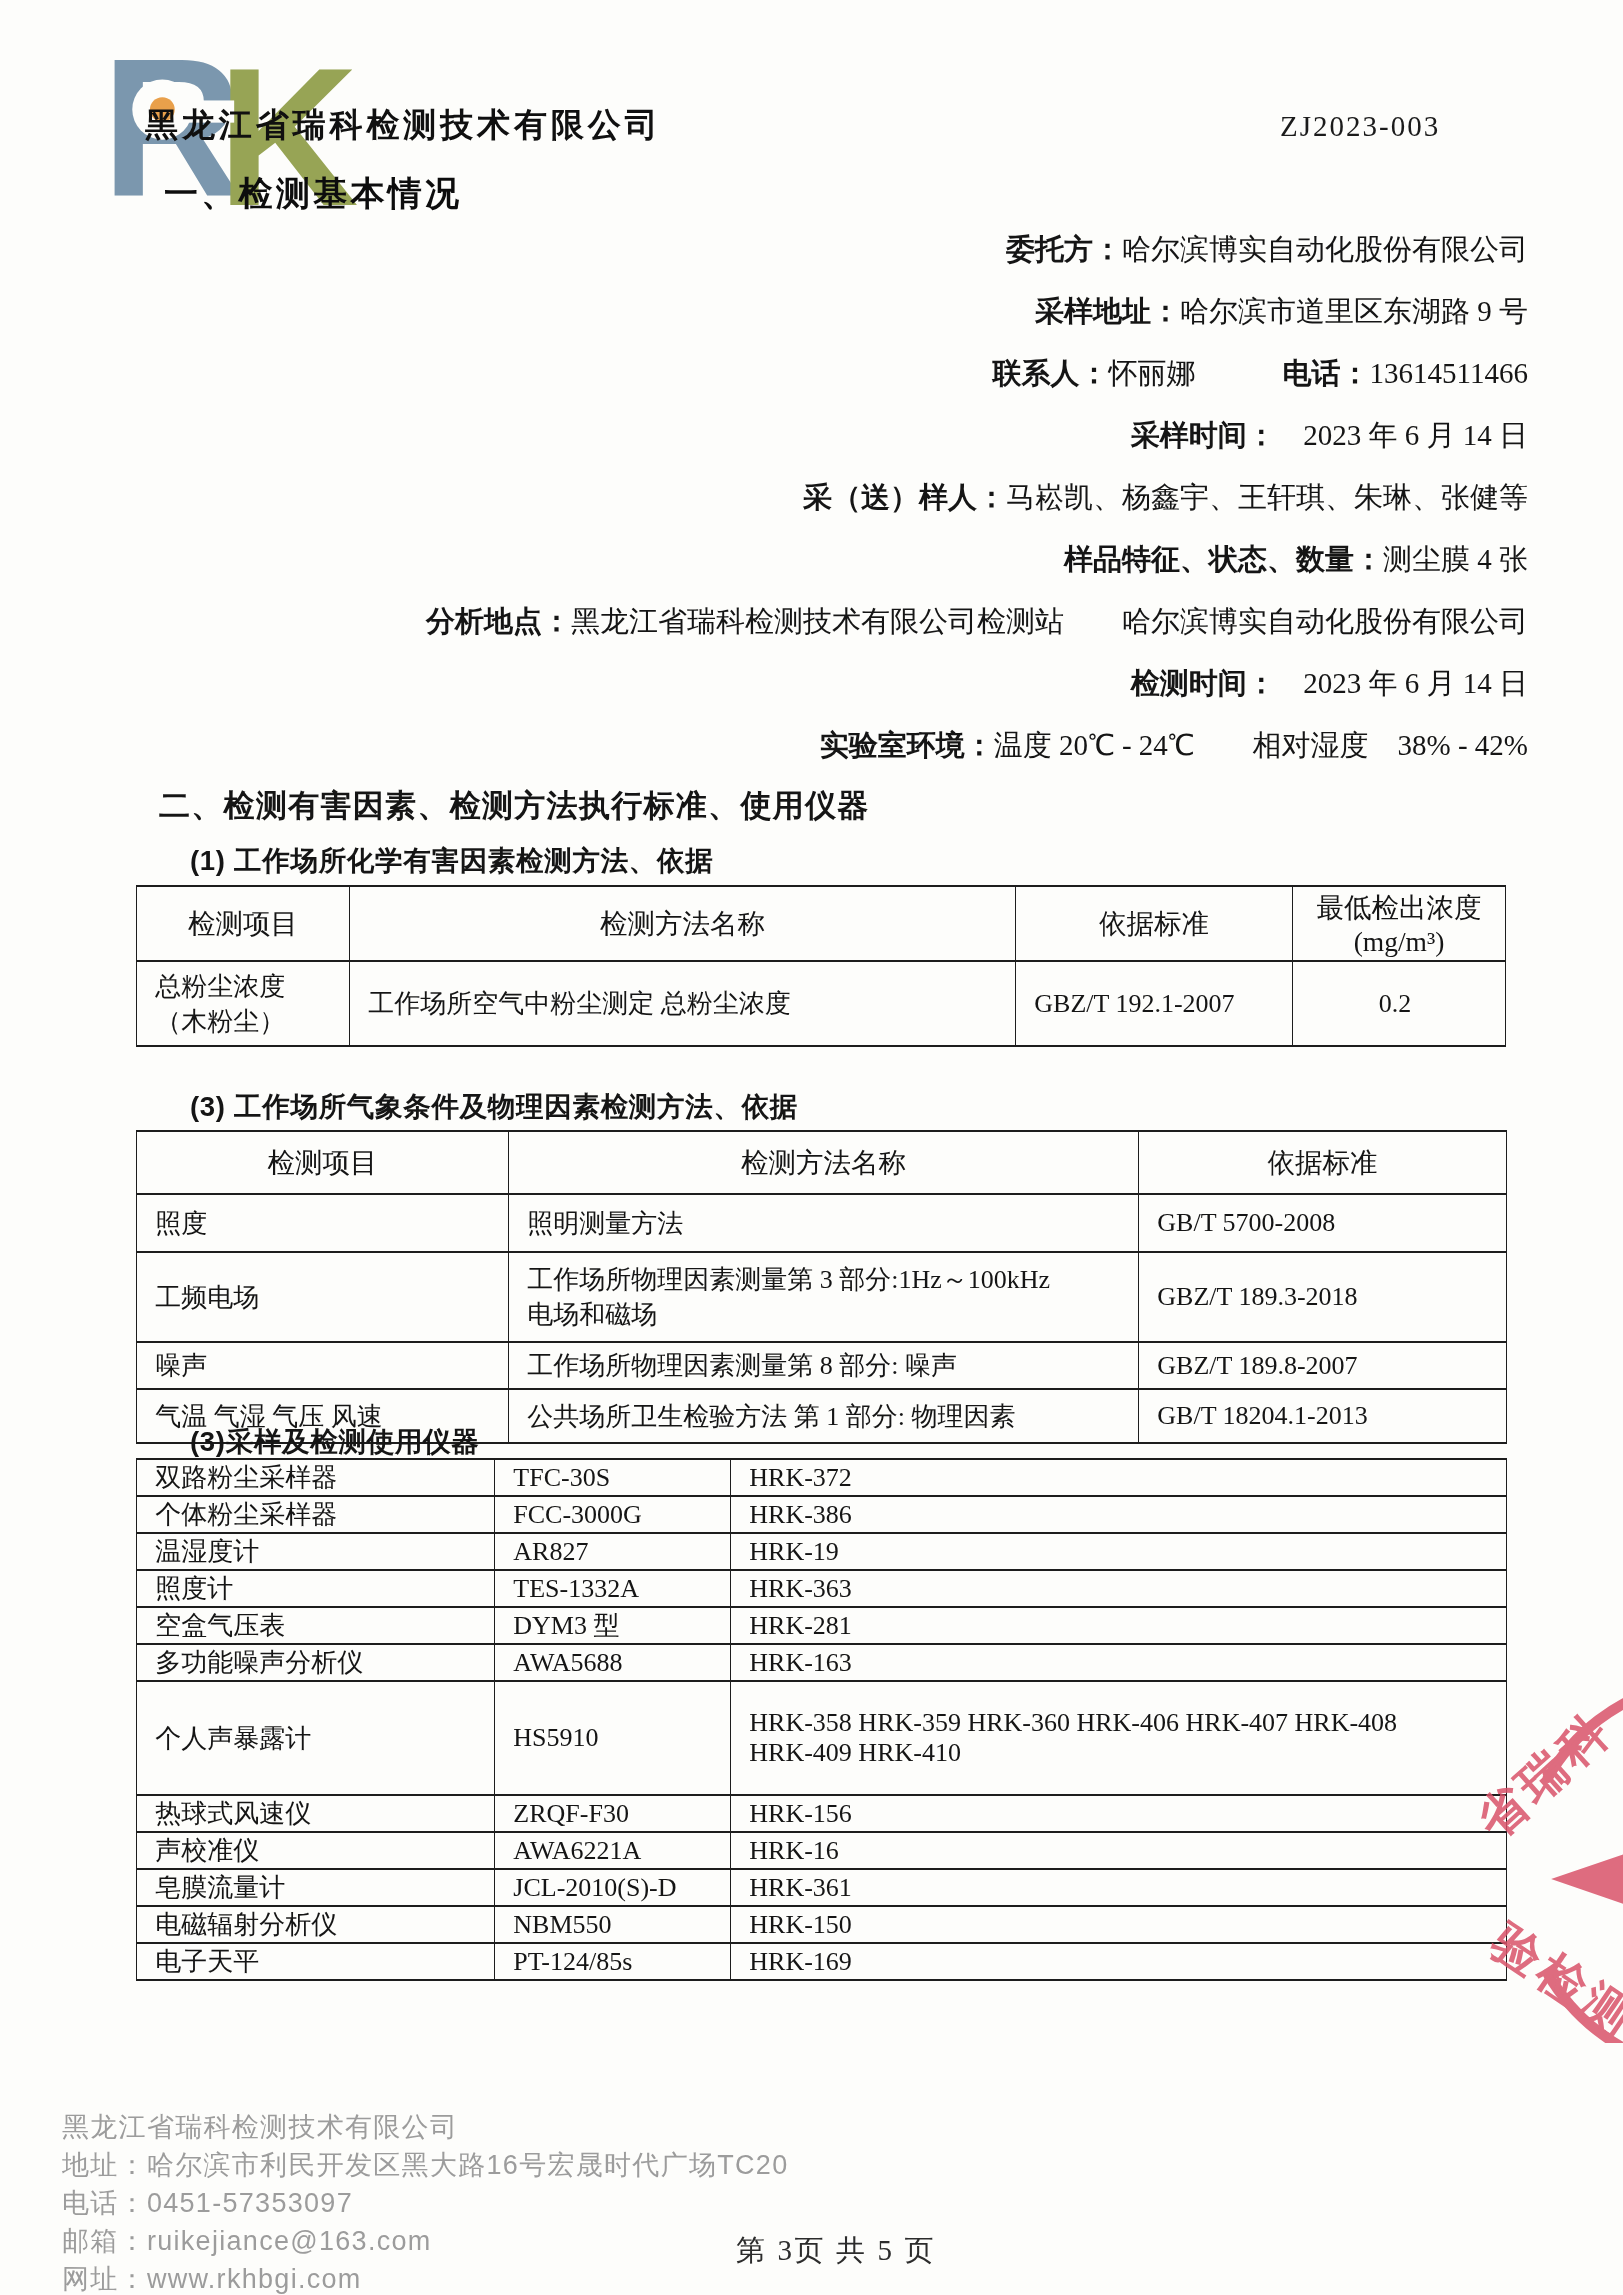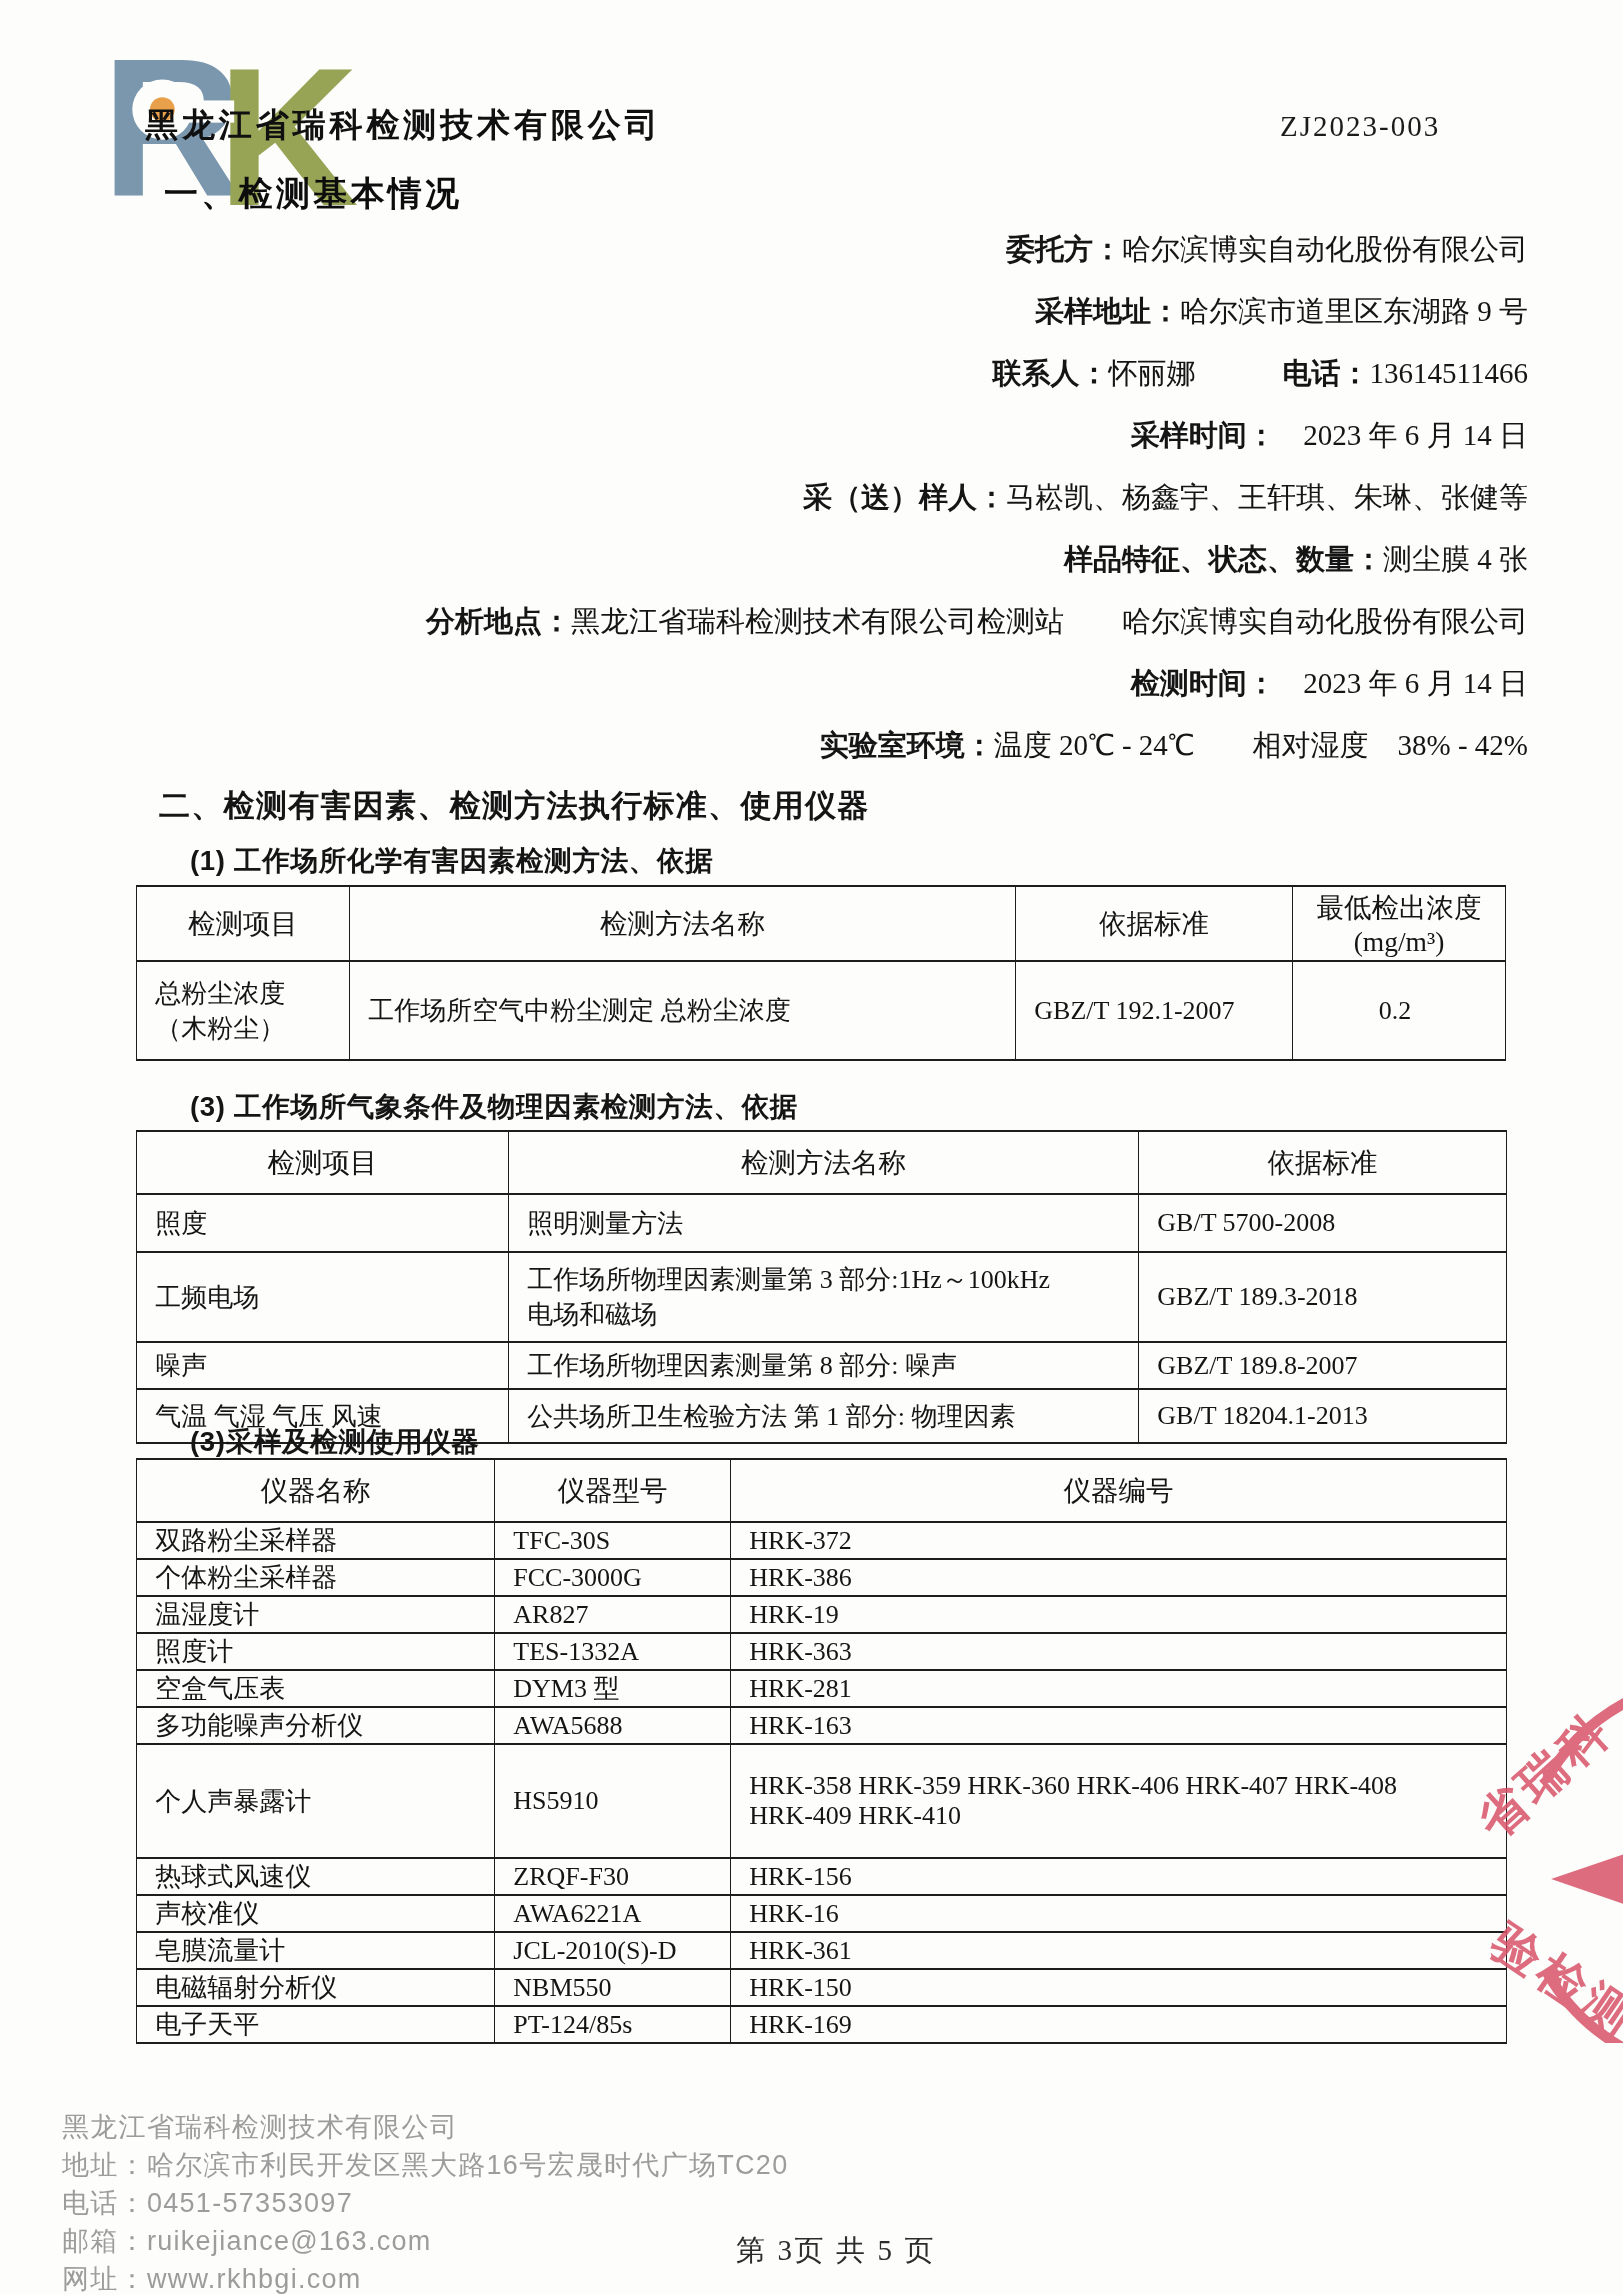--- a/index.html
+++ b/index.html
@@ -51,21 +51,21 @@
   th, td {
     border-left:1.3px solid #1d1d1d; border-right:1.3px solid #1d1d1d;
     border-top:2.6px solid #1d1d1d; border-bottom:2.6px solid #1d1d1d;
     font-size:26px; font-weight:normal; vertical-align:middle;
     white-space:pre-line; overflow:hidden;
   }
   th { text-align:center; font-size:27.5px; }
   td { text-align:left; padding-left:18.3px; padding-right:7.9px; }
   td.center { text-align:center; padding-left:0; }
   .t1 { left:136px; top:885px; width:1369px; }
-  .t1 .rh { height:75px; } .t1 .rd { height:99px;padding-left:8px; }
+  .t1 .rh { height:75px; } .t1 .rd { height:85px;padding-left:8px; }
   .t2 { left:136px; top:1130px; width:1369px; }
   .t2 .rh { height:63px; }
   .t2 .r0 { height:58px;margin-top:45px; } .t2 .r1 { height:90px; }
   .t2 .r2 { height:47px;padding-left:16px; } .t2 .r3 { height:54px; }
   .t3 { left:136px; top:1458px; width:1369px; }
   .t3 .rh { height:63px; } .t3 tr { height:31px; } .t3 .tall { height:114px; }
   
   .stamp-svg { position:absolute; left:1440px; top:1676px; width:183px; height:367px; opacity:.85; }
   .stamp-svg text {
     font-family:"Liberation Serif", serif; font-weight:bold;
@@ -199,25 +199,20 @@
 
   <div class="sub-title sub3">(3)采样及检测使用仪器</div>
 
   <table class="t3">
     <colgroup>
         <col style="width:358px">
         <col style="width:236px">
         <col style="width:776px">
       </colgroup>
     <tbody>
-        <tr class="rh">
-      <th>仪器名称</th>
-      <th>仪器型号</th>
-      <th>仪器编号</th>
-    </tr>
     <tr>
       <td>双路粉尘采样器</td>
       <td>TFC-30S</td>
       <td>HRK-372</td>
     </tr>
     <tr>
       <td>个体粉尘采样器</td>
       <td>FCC-3000G</td>
       <td>HRK-386</td>
     </tr>

